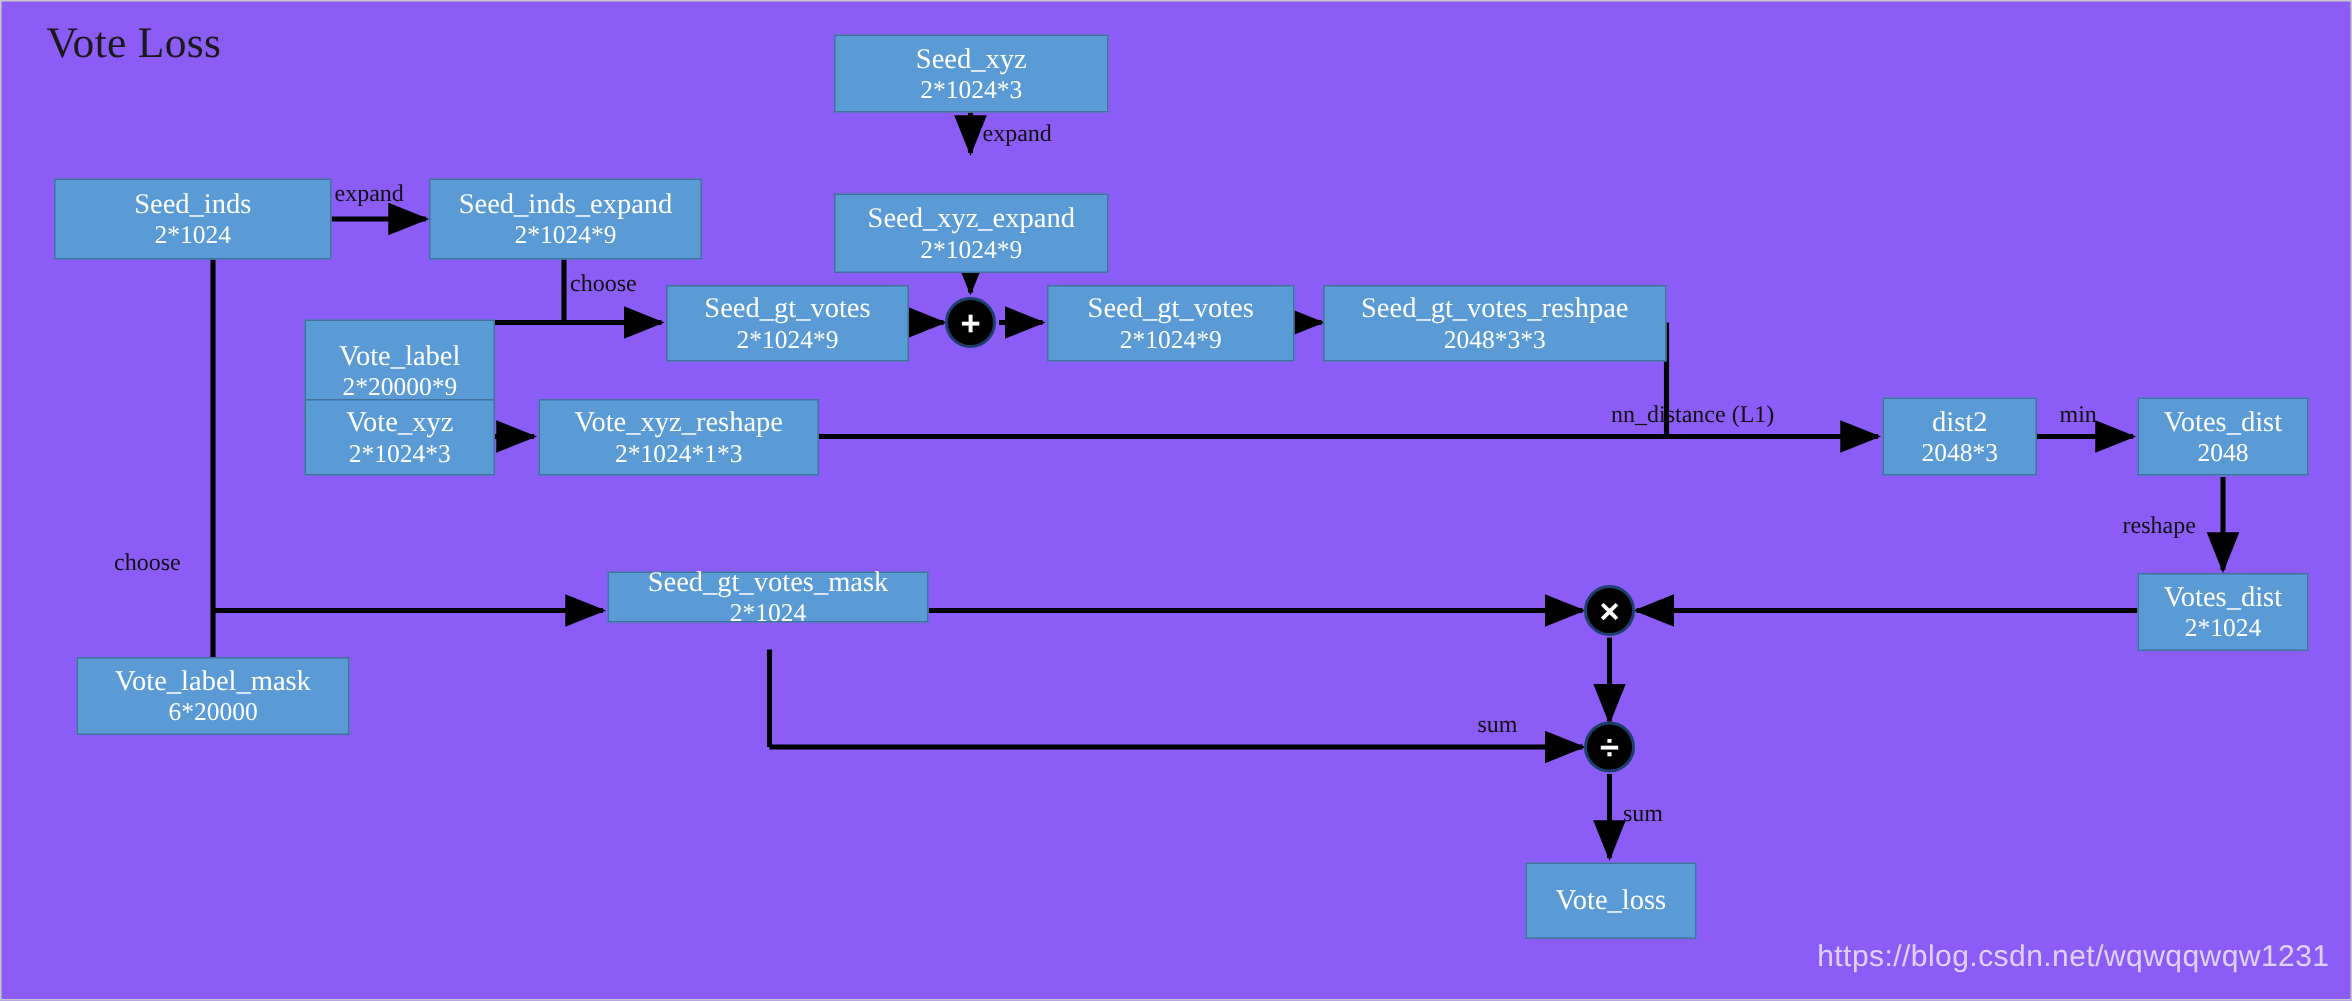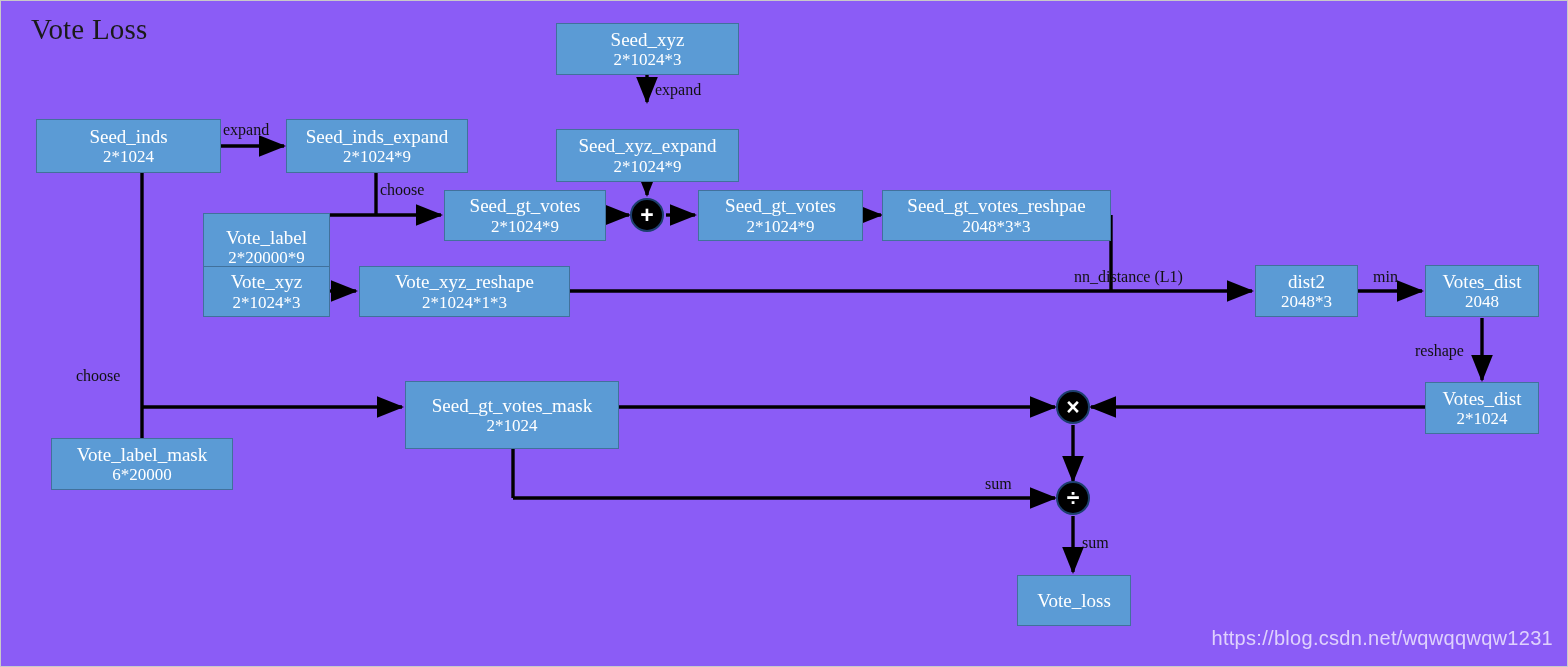--- a/index.html
+++ b/index.html
@@ -183,21 +183,21 @@
   <div class="node" style="left:881px; top:189px; width:229px; height:51px;">
     <span class="nlabel">Seed_gt_votes_reshpae</span>
     <span class="nshape">2048*3*3</span>
   </div>
 
   <div class="node" style="left:202px; top:265px; width:127px; height:51px;">
     <span class="nlabel">Vote_xyz</span>
     <span class="nshape">2*1024*3</span>
   </div>
 
-  <div class="node" style="left:358px; top:265px; width:211px; height:51px;">
+  <div class="node" style="left:358px; top:265px; width:187px; height:51px;">
     <span class="nlabel">Vote_xyz_reshape</span>
     <span class="nshape">2*1024*1*3</span>
   </div>
 
   <div class="node" style="left:1254px; top:264px; width:103px; height:52px;">
     <span class="nlabel">dist2</span>
     <span class="nshape">2048*3</span>
   </div>
 
   <div class="node" style="left:1424px; top:264px; width:114px; height:52px;">
@@ -208,21 +208,21 @@
   <div class="node" style="left:1424px; top:381px; width:114px; height:52px;">
     <span class="nlabel">Votes_dist</span>
     <span class="nshape">2*1024</span>
   </div>
 
   <div class="node" style="left:50px; top:437px; width:182px; height:52px;">
     <span class="nlabel">Vote_label_mask</span>
     <span class="nshape">6*20000</span>
   </div>
 
-  <div class="node" style="left:404px; top:380px; width:214px; height:68px;">
+  <div class="node" style="left:404px; top:380px; width:214px; height:34px;">
     <span class="nlabel">Seed_gt_votes_mask</span>
     <span class="nshape">2*1024</span>
   </div>
 
   <div class="node" style="left:1016px; top:574px; width:114px; height:51px;">
     <span class="nlabel">Vote_loss</span>
     <span class="nshape"></span>
   </div>
 
   <div class="op" style="left:629px; top:197px;">

